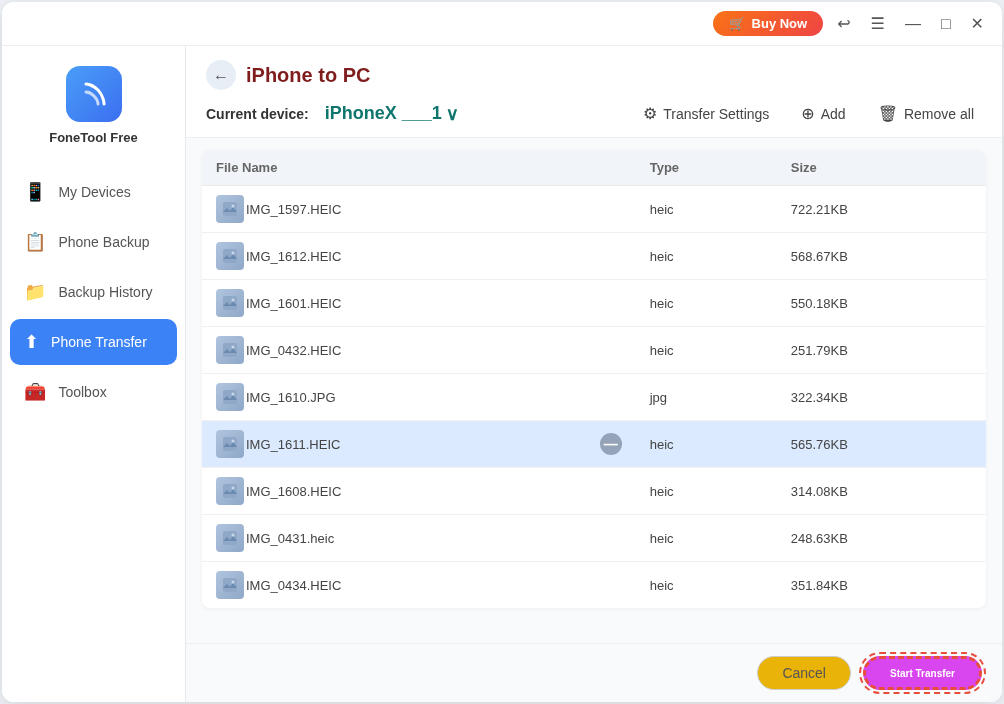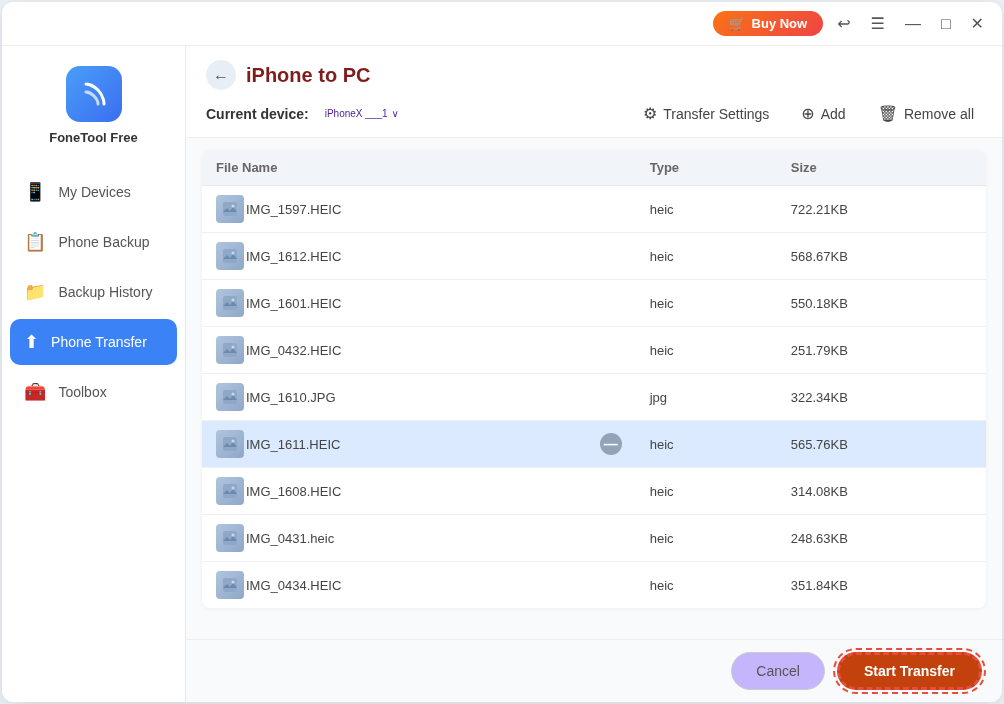--- a/index.html
+++ b/index.html
@@ -177,23 +177,24 @@
       font-size: 14px;
     }
     .current-device-label {
       font-weight: 700;
       color: #333;
     }
     .device-selector {
       display: flex;
       align-items: center;
       gap: 4px;
-      color: #4c1d95;
-      font-size: 10px;
-      cursor: pointer;
+      color: #0f766e;
+      font-size: 18px;
+      cursor: pointer;
+      font-weight: bold;
     }
     .device-actions {
       display: flex;
       align-items: center;
       gap: 16px;
     }
     .action-btn {
       display: flex;
       align-items: center;
       gap: 6px;
@@ -278,34 +279,34 @@
     .content-footer {
       background: #f8fafc;
       padding: 12px 20px;
       display: flex;
       justify-content: flex-end;
       gap: 12px;
       border-top: 1px solid #eee;
       flex-shrink: 0;
     }
     .cancel-btn {
-      background: #c4b5fd;
+      background: #eab308;
       border: 1px solid #ccc;
       border-radius: 20px;
       padding: 8px 24px;
       font-size: 14px;
       color: #555;
       cursor: pointer;
     }
     .start-transfer-btn {
-      background: #c2410c;
+      background: #d946ef;
       border: 3px dashed #e74c3c;
       border-radius: 20px;
       padding: 8px 24px;
-      font-size: 14px;
+      font-size: 10px;
       font-weight: 600;
       color: #fff;
       cursor: pointer;
       outline: 2px dashed #e74c3c;
       outline-offset: 2px;
     }
   </style>
 </head>
 <body>
 

